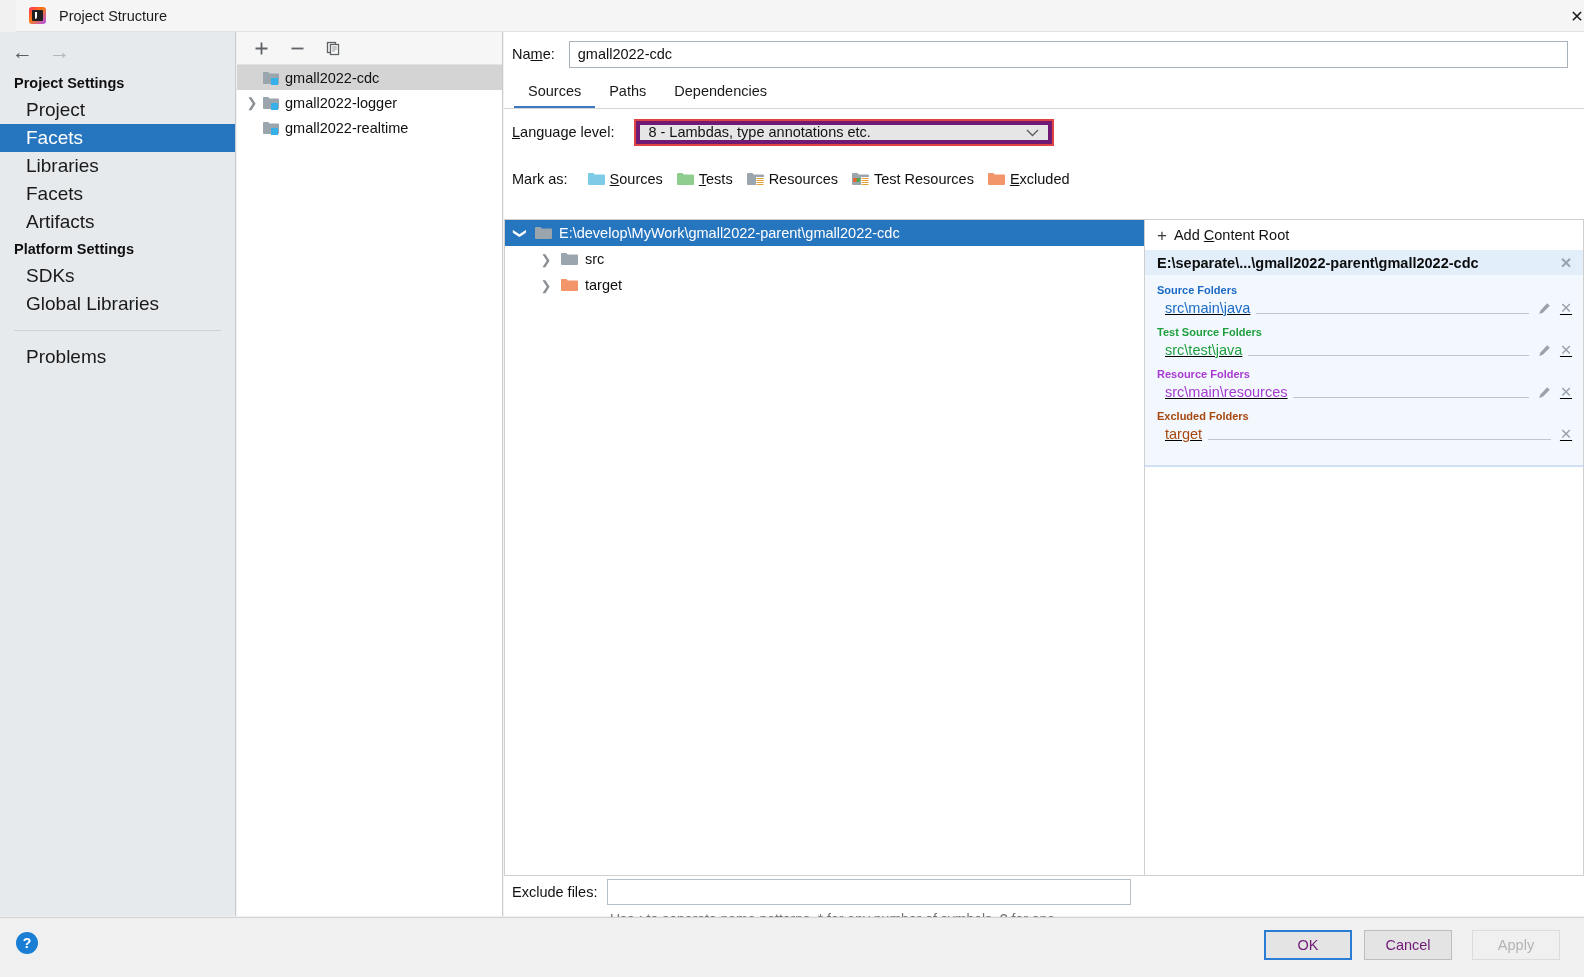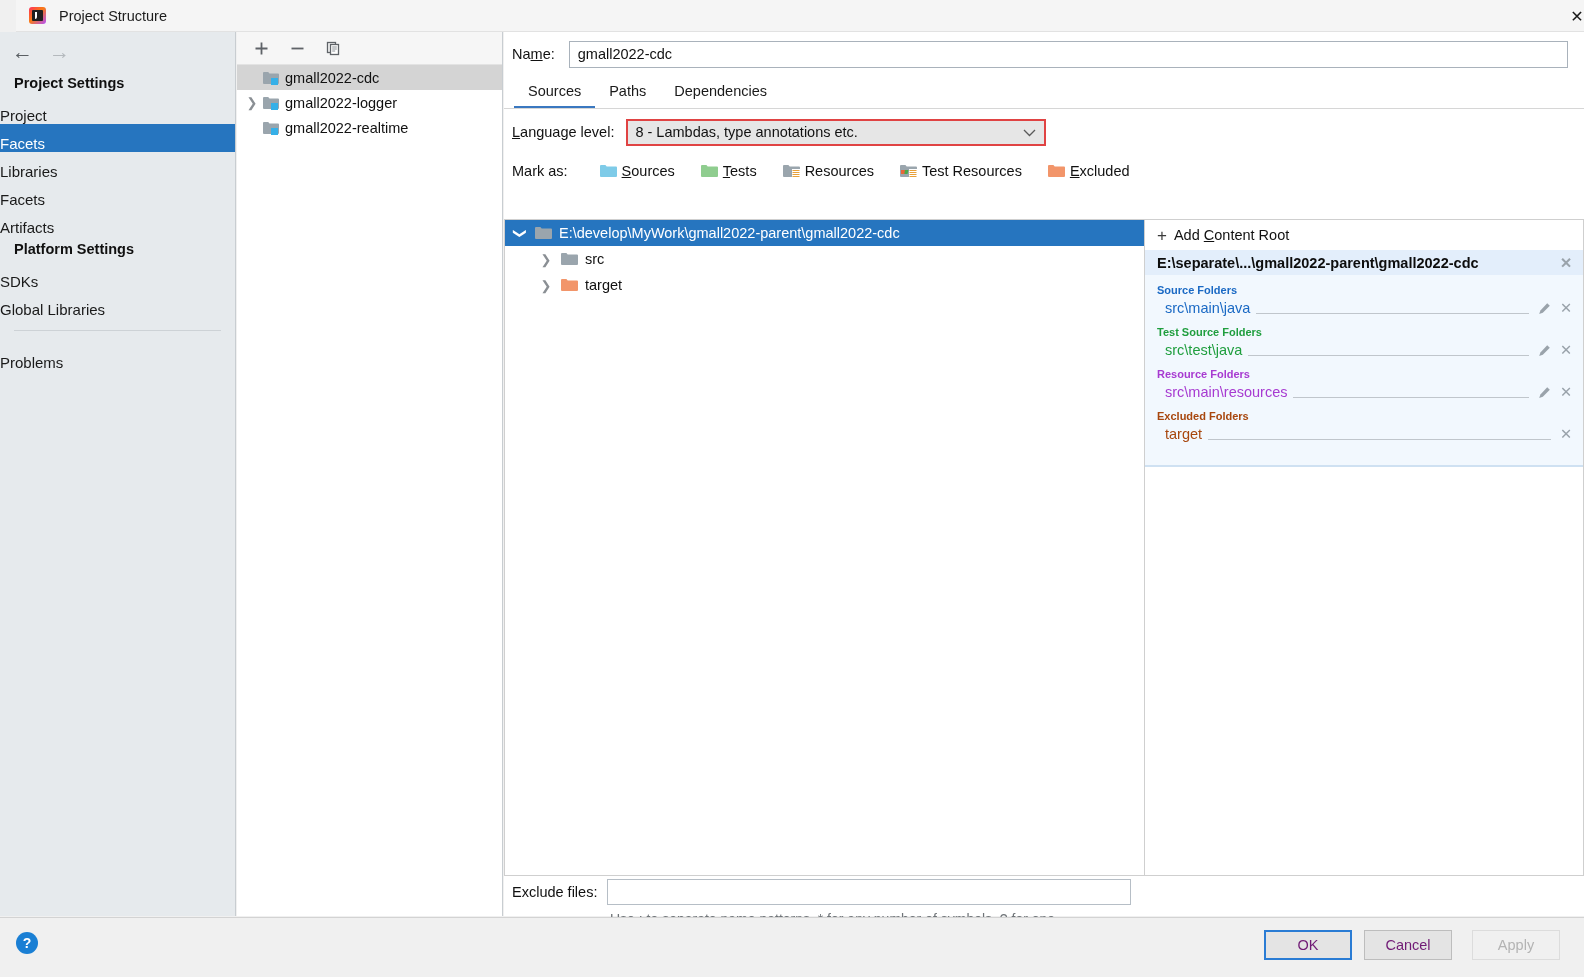--- a/index.html
+++ b/index.html
@@ -47,22 +47,22 @@
   }
   .nav-arrows { height: 38px; display: flex; align-items: center; padding-left: 12px; gap: 16px; }
   .nav-arrow { font-size: 21px; line-height: 1; color: #5a5f63; }
   .nav-arrow.disabled { color: #b4b9bd; }
 
   .side-group {
     font-weight: bold; font-size: 14.5px; color: #101010;
     padding: 5px 0 5px 14px;
   }
   .side-item {
-    height: 28px; display: flex; align-items: flex-end;
-    font-size: 15px; color: #1a1a1a; cursor: default;
+    height: 28px; display: flex; align-items: center;
+    padding-left: 26px; font-size: 19px; color: #1a1a1a; cursor: default;
   }
   .side-item.selected { background: #2675bf; color: #ffffff; }
   .side-sep { margin: 12px 14px 12px 14px; border-top: 1px solid #cdd2d6; }
 
   
   .modlist {
     position: absolute; left: 237px; top: 32px; width: 266px; height: 884px;
     background: #ffffff; border-right: 1px solid #c8cdd1;
   }
   .modtoolbar {
@@ -96,27 +96,27 @@
 
   .tabs { display: flex; align-items: flex-end; height: 33px; padding-left: 10px; border-bottom: 1px solid #d6d6d6; }
   .tab {
     padding: 0 14px; height: 32px; display: flex; align-items: center;
     font-size: 14.5px; color: #1a1a1a; cursor: default; border-bottom: 2.5px solid transparent;
   }
   .tab.active { border-bottom-color: #3a78c0; }
 
   .langrow { display: flex; align-items: center; height: 46px; padding-left: 8px; }
   .combo {
-    position: relative; width: 420px; height: 27px; margin-left: 12px;
-    background: #e6e6e6; border: 1px solid #701a75; outline: 2px solid #e04343; outline-offset: -2px;
+    position: relative; width: 420px; height: 27px; margin-left: 20px;
+    background: #e6e6e6; border: 6px solid #701a75; outline: 2px solid #e04343; outline-offset: -2px;
     display: flex; align-items: center; padding: 0 8px; font-size: 14.5px; color: #111;
   }
   .combo .chev { position: absolute; right: 9px; top: 50%; transform: translateY(-50%); color: #4a4a4a; }
 
-  .markrow { display: flex; align-items: center; height: 32px; padding-left: 8px; gap: 18px; font-size: 14.5px; }
+  .markrow { display: flex; align-items: flex-end; height: 32px; padding-left: 8px; gap: 6px; font-size: 14.5px; }
   .markitem { display: flex; align-items: center; gap: 5px; margin-right: 8px; color: #111; cursor: default; }
   .markitem .mi { width: 17px; height: 14px; position: relative; flex: 0 0 auto; }
 
   
   .split { position: absolute; left: 0; top: 187px; width: 1080px; height: 657px; display: flex; }
   .tree { width: 640px; background: #fff; border: 1px solid #cfcfcf; border-right: none; position: relative; }
   .treerow { height: 26px; display: flex; align-items: center; font-size: 14.5px; color: #111; cursor: default; }
   .treerow.selected { background: #2675bf; color: #fff; }
   .treerow .tw { width: 30px; text-align: center; font-size: 13px; color: #8a8f94; }
   .treerow.selected .tw { color: #ffffff; }
@@ -125,21 +125,21 @@
   .details { flex: 1; background: #ffffff; border: 1px solid #cfcfcf; border-left: 1px solid #cfcfcf; position: relative; }
   .addroot { display: flex; align-items: center; gap: 7px; height: 30px; padding-left: 12px; font-size: 14.5px; color: #111; cursor: default; }
   .plusglyph { color: #3a3a3a; font-size: 17px; line-height: 1; }
   .rootbox { background: #f2f8fe; border-bottom: 2px solid #cfe1f2; padding-bottom: 22px; }
   .roothdr {
     background: #e3eefb; height: 25px; display: flex; align-items: center; justify-content: space-between;
     padding: 0 8px 0 12px; font-weight: bold; font-size: 14.5px; color: #0d0d0d;
   }
   .grp { padding: 9px 0 0 12px; }
   .grp-title { font-weight: bold; font-size: 11px; }
-  .grp-row { display: flex; align-items: center; gap: 4px; padding: 3px 8px 0 8px; }
+  .grp-row { display: flex; align-items: center; gap: 4px; padding: 3px 8px 0 8px; text-decoration: underline; }
   .grp-val { font-size: 14.5px; white-space: nowrap; }
   .dotline { flex: 1; border-bottom: 1px solid #c0c6cc; height: 12px; margin: 0 2px; }
   .iconbtn { width: 18px; height: 18px; display: flex; align-items: center; justify-content: center; color: #9aa3ab; flex: 0 0 auto; }
 
   .c-blue { color: #1a69c4; }
   .c-green { color: #1f9e3e; }
   .c-purple { color: #a73ad1; }
   .c-orange { color: #a8470e; }
 
   

